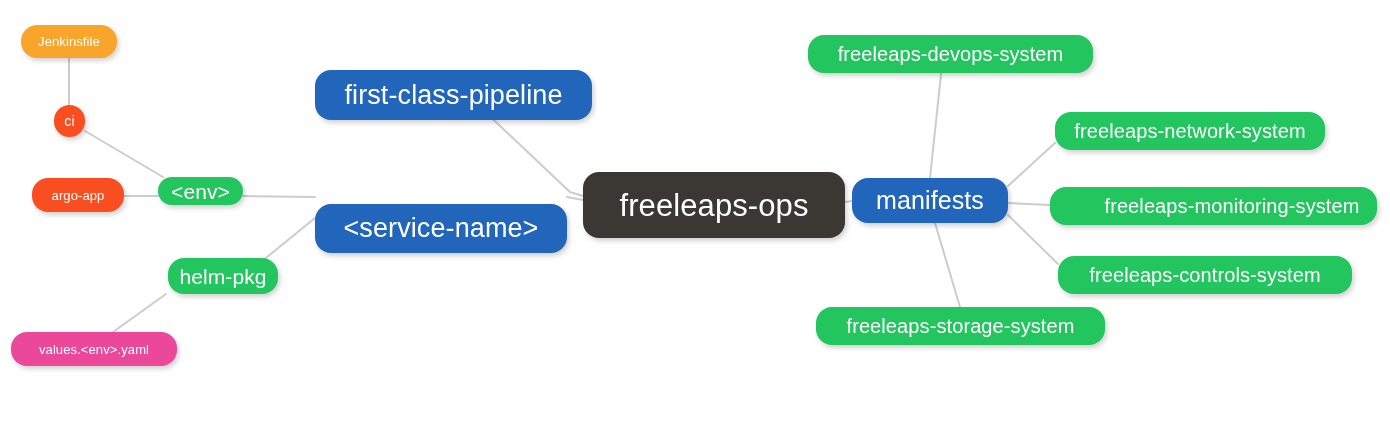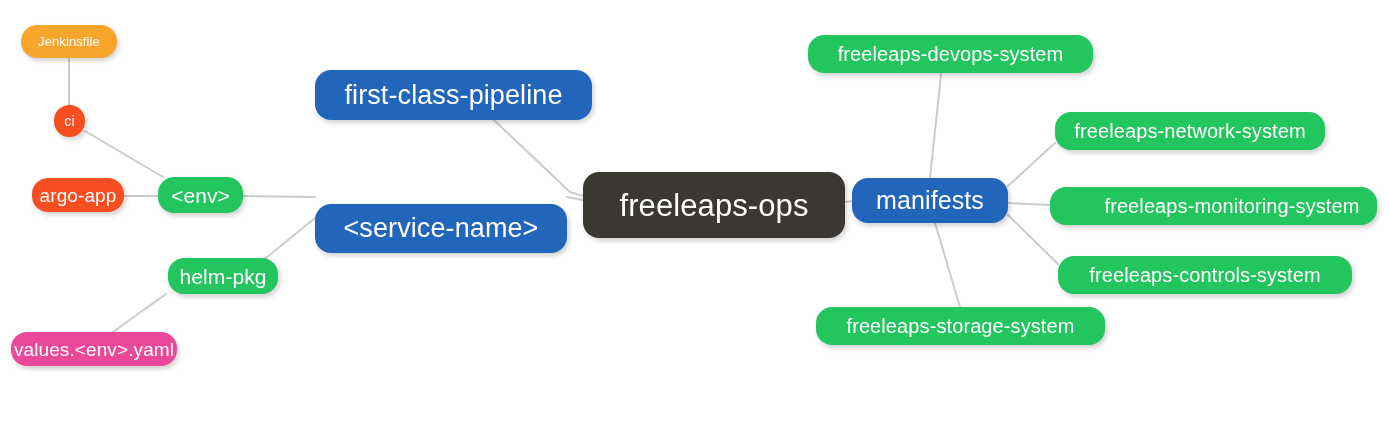--- a/index.html
+++ b/index.html
@@ -40,21 +40,21 @@
   }
   .node span {
     display: block;
     pointer-events: none;
   }
   .lvl-root  { font-size: 31px; }
   .lvl-1     { font-size: 27px; margin-top: 32px; }
   .lvl-1s    { font-size: 25px; }
   .lvl-2     { font-size: 21px; }
   .lvl-2s    { font-size: 20px; }
-  .lvl-3     { font-size: 19px; align-items: center; }
+  .lvl-3     { font-size: 13px; align-items: center; }
   .lvl-4     { font-size: 14px; }
   .lvl-5     { font-size: 13px; }
 </style>
 </head>
 <body>
 
 <div id="canvas">
   <svg id="edges" viewBox="0 0 1390 421">
       <path d="M 583 196 L 570 192 L 460 88" fill="none" stroke="#cccccc" stroke-width="2" stroke-linecap="round"></path>
       <path d="M 583 200 L 567 197" fill="none" stroke="#cccccc" stroke-width="2" stroke-linecap="round"></path>
@@ -77,21 +77,21 @@
       </div>
       <div class="node lvl-1" style="left: 315px; top: 38px; width: 277px; height: 50px; background: rgb(34, 102, 187);">
         <span>first-class-pipeline</span>
       </div>
       <div class="node lvl-1" style="left: 315px; top: 172px; width: 252px; height: 49px; background: rgb(34, 102, 187);">
         <span>&lt;service-name&gt;</span>
       </div>
       <div class="node lvl-1s" style="left: 852px; top: 178px; width: 156px; height: 45px; background: rgb(34, 102, 187);">
         <span>manifests</span>
       </div>
-      <div class="node lvl-2" style="left: 158px; top: 177px; width: 85px; height: 36px; background: rgb(34, 197, 94); text-align: right;">
+      <div class="node lvl-2" style="left: 158px; top: 177px; width: 85px; height: 28px; background: rgb(34, 197, 94); text-align: right;">
         <span>&lt;env&gt;</span>
       </div>
       <div class="node lvl-2" style="left: 168px; top: 258px; width: 110px; height: 36px; background: rgb(34, 197, 94);">
         <span>helm-pkg</span>
       </div>
       <div class="node lvl-4" style="left: 54px; top: 105px; width: 31px; height: 32px; background: rgb(249, 78, 32);">
         <span>ci</span>
       </div>
       <div class="node lvl-5" style="left: 21px; top: 25px; width: 96px; height: 33px; background: rgb(249, 165, 43);">
         <span>Jenkinsfile</span>

